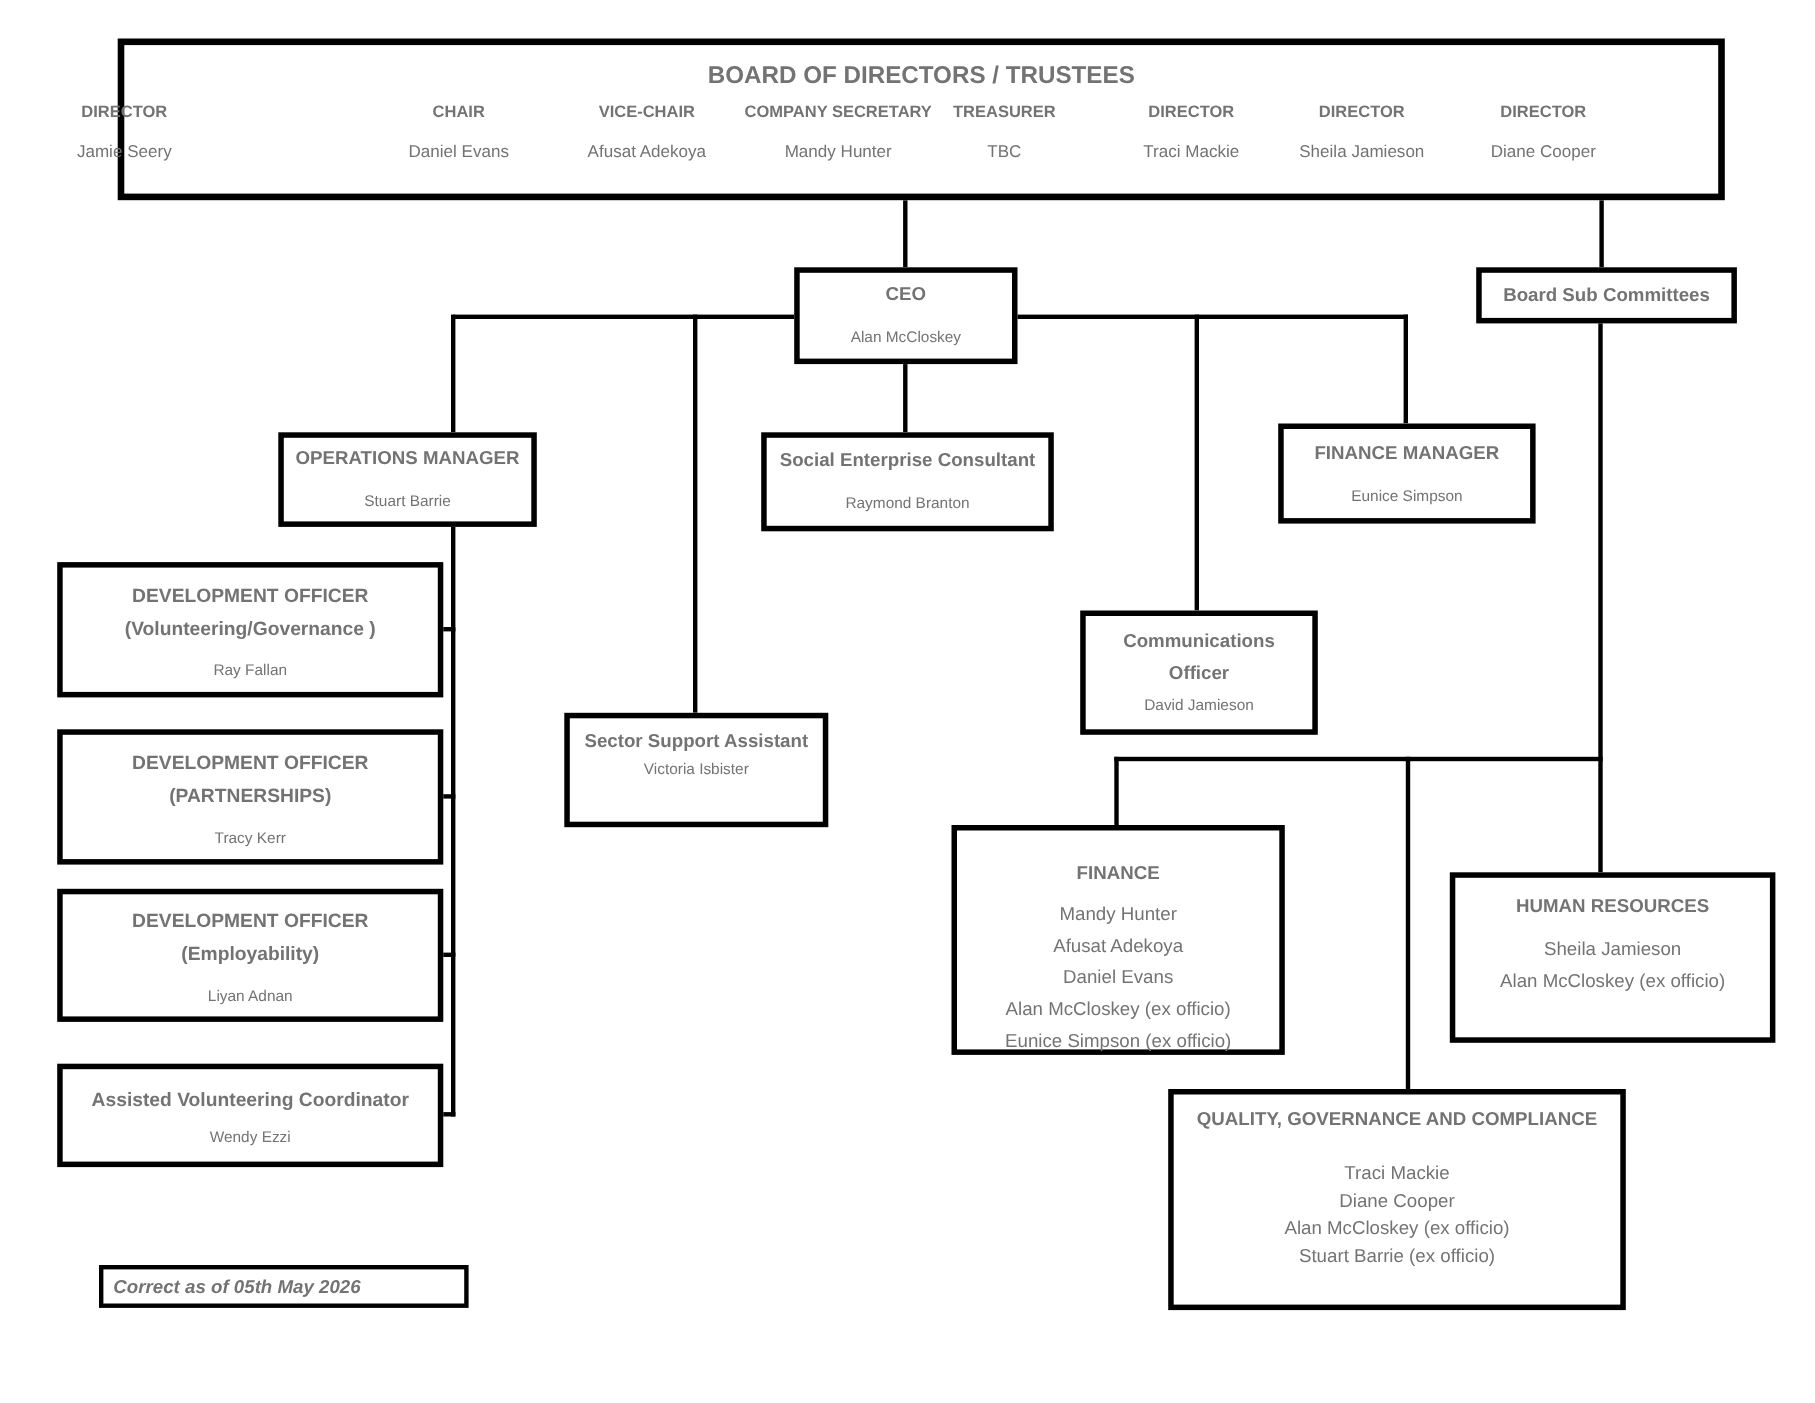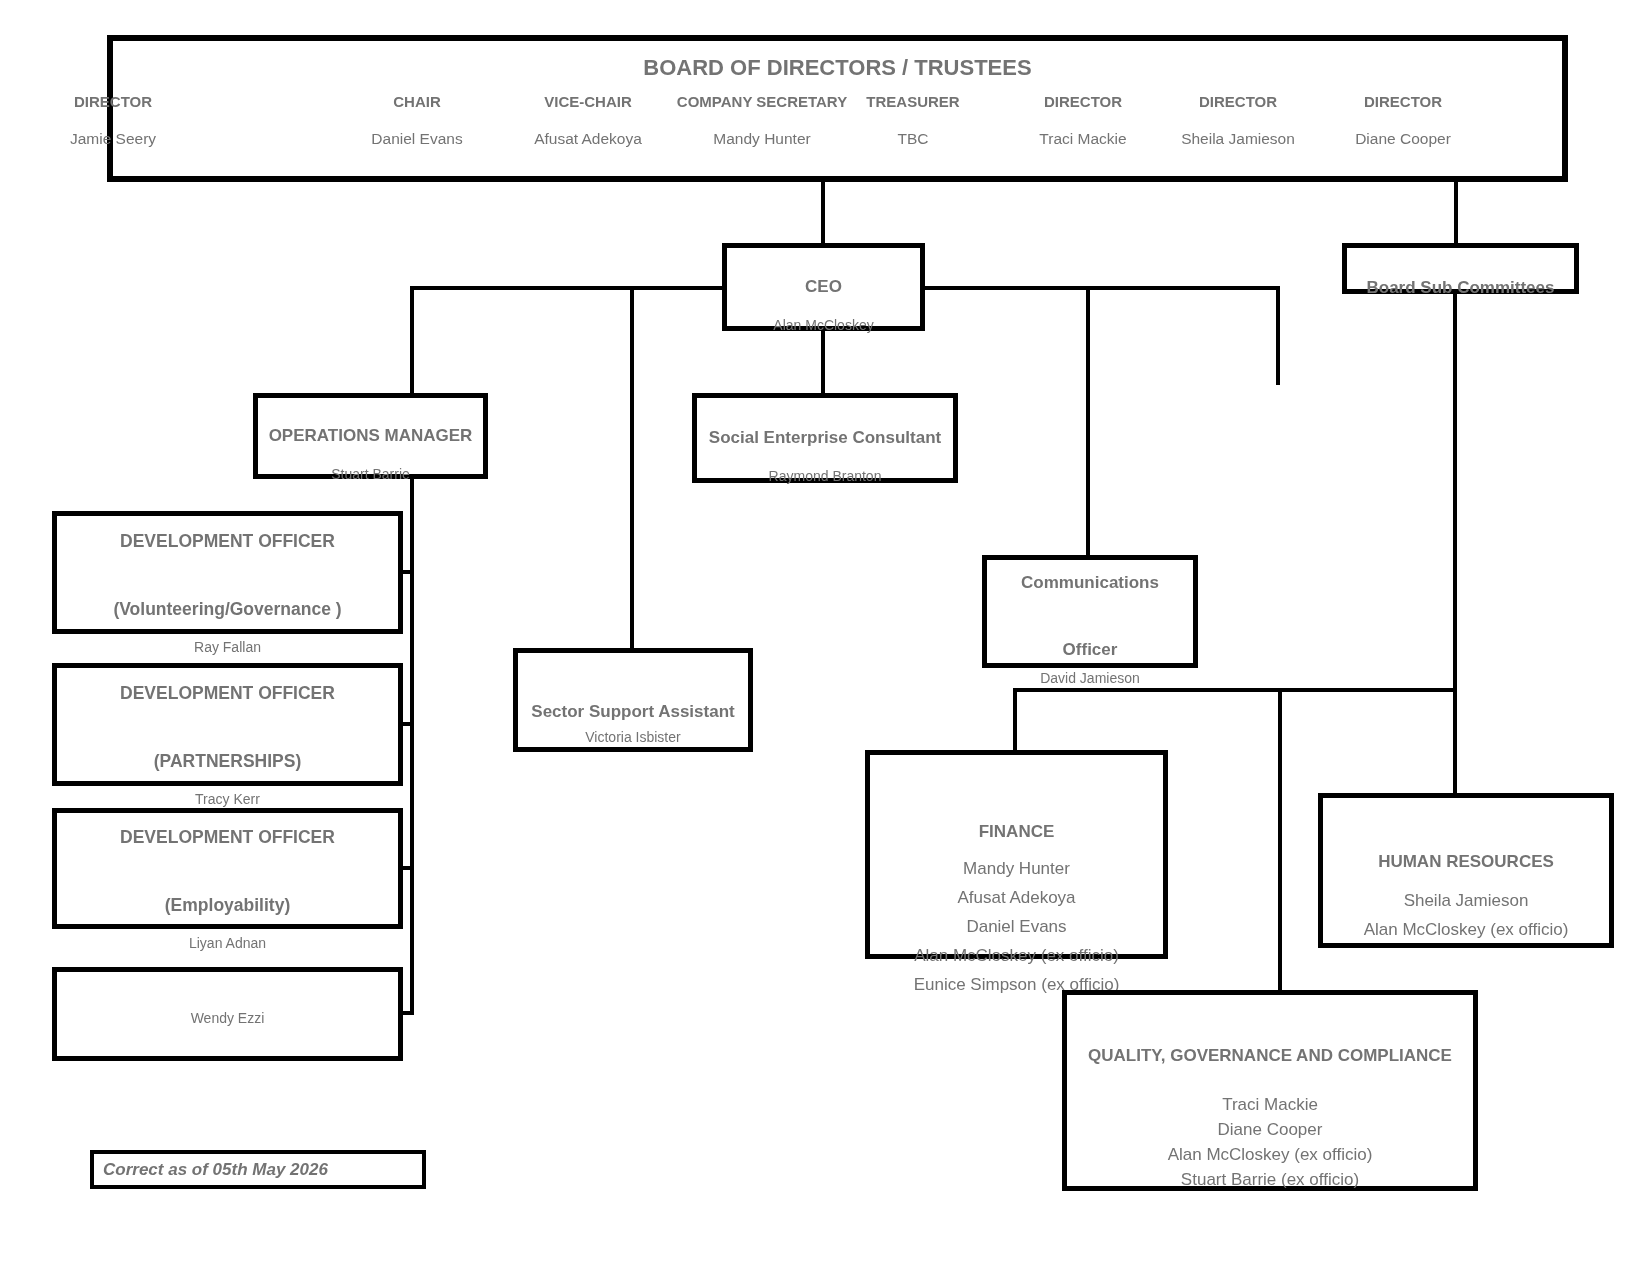--- a/index.html
+++ b/index.html
@@ -10,21 +10,21 @@
 
   
   .ln { position:absolute; background:#000; }
 
   
   .node {
     position:absolute; background:#fff; border:5px solid #000; box-sizing:border-box;
     display:flex; flex-direction:column; align-items:center; justify-content:center;
     text-align:center;
   }
-  .node-title { font-weight:bold; font-size:17px; line-height:22px;margin-top:38px; }
+  .node-title { font-weight:bold; font-size:17px; line-height:22px; }
   .node-name  { font-size:14px; line-height:22px; }
   .member     { font-size:17px; }
 
   
   #board { position:absolute; left:107px; top:35px; width:1461px; height:147px;
            background:#fff; border:6px solid #000; box-sizing:border-box; }
   #board-title { position:absolute; left:0; right:0; top:14px; text-align:center;
                  font-weight:bold; font-size:22px; }
   .b-col { position:absolute; top:52px; transform:translateX(-50%); text-align:center; white-space:nowrap; }
   .b-role { font-weight:bold; font-size:15px; }
@@ -153,40 +153,45 @@
   <div class="node" id="om">
     <div class="node-title">OPERATIONS MANAGER</div>
     <div class="node-name">Stuart Barrie</div>
   </div>
 
   <div class="node" id="sec">
     <div class="node-title">Social Enterprise Consultant</div>
     <div class="node-name">Raymond Branton</div>
   </div>
 
+  <div class="node" id="fm">
+    <div class="node-title">FINANCE MANAGER</div>
+    <div class="node-name">Eunice Simpson</div>
+  </div>
 
   <div class="node dev" id="dev1">
     <div class="node-title">DEVELOPMENT OFFICER</div>
     <div class="node-title">(Volunteering/Governance )</div>
     <div class="node-name">Ray Fallan</div>
   </div>
 
   <div class="node dev" id="dev2">
     <div class="node-title">DEVELOPMENT OFFICER</div>
     <div class="node-title">(PARTNERSHIPS)</div>
     <div class="node-name">Tracy Kerr</div>
   </div>
 
   <div class="node dev" id="dev3">
     <div class="node-title">DEVELOPMENT OFFICER</div>
     <div class="node-title">(Employability)</div>
     <div class="node-name">Liyan Adnan</div>
   </div>
 
   <div class="node dev" id="dev4">
+    <div class="node-title">Assisted Volunteering Coordinator</div>
     <div class="node-name">Wendy Ezzi</div>
   </div>
 
   <div class="node" id="ssa">
     <div class="node-title">Sector Support Assistant</div>
     <div class="node-name">Victoria Isbister</div>
   </div>
 
   <div class="node" id="co">
     <div class="node-title">Communications</div>

